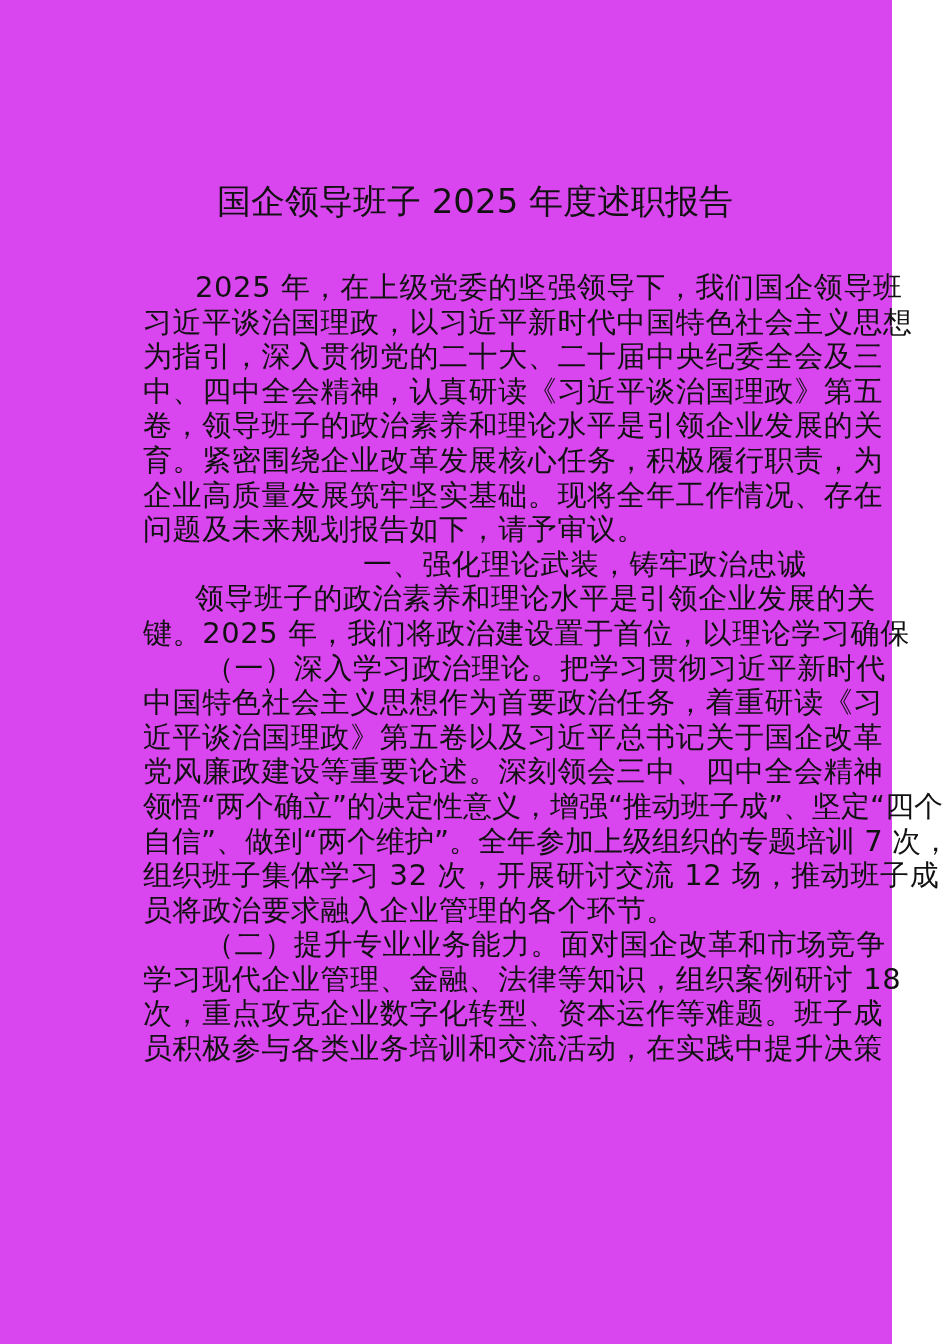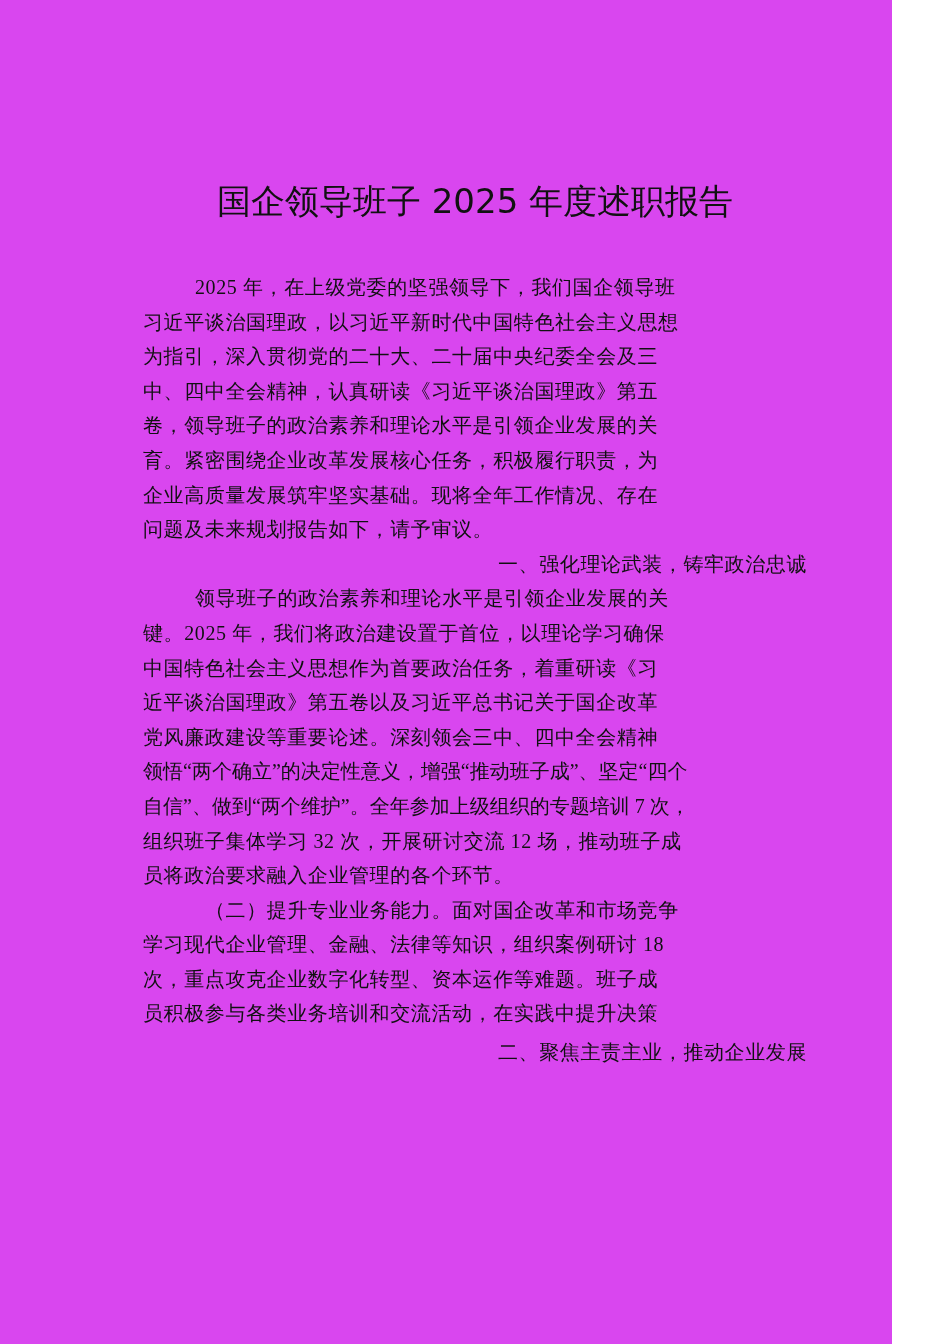--- a/index.html
+++ b/index.html
@@ -2,21 +2,21 @@
 <html><head>
 <meta charset="utf-8">
 <style>
   html, body { margin:0; padding:0; background:#ffffff; }
   body { width:950px; height:1344px; position:relative; overflow:hidden;
          font-family:"DejaVu Sans", "Liberation Sans", sans-serif; color:#111; }
   .page { position:absolute; left:0; top:0; width:892px; height:1344px; background:#d946ef; }
   .title { position:absolute; left:0; width:950px; top:178px; text-align:center;
            font-size:34px; line-height:46px; letter-spacing:0px; }
   .body { position:absolute; left:143px; width:664px; top:270px; }
-  .line { height:34.6px; line-height:34.6px; font-size:20px; white-space:nowrap; letter-spacing:0.6px;font-family:Liberation Serif, serif; }
+  .line { height:34.6px; line-height:34.6px; font-size:29px; white-space:nowrap; letter-spacing:0.6px; }
   .indent { padding-left:52px; }
   .indent2 { padding-left:62px; }
   .heading { font-weight:normal;text-align:right; }
 </style>
 </head>
 <body>
 
 <div class="page">
   <div class="title">国企领导班子 2025 年度述职报告</div>
   <div class="body">
@@ -24,26 +24,26 @@
     <div class="line">习近平谈治国理政，以习近平新时代中国特色社会主义思想</div>
     <div class="line">为指引，深入贯彻党的二十大、二十届中央纪委全会及三</div>
     <div class="line">中、四中全会精神，认真研读《习近平谈治国理政》第五</div>
     <div class="line">卷，领导班子的政治素养和理论水平是引领企业发展的关</div>
     <div class="line">育。紧密围绕企业改革发展核心任务，积极履行职责，为</div>
     <div class="line">企业高质量发展筑牢坚实基础。现将全年工作情况、存在</div>
     <div class="line">问题及未来规划报告如下，请予审议。</div>
     <div class="line indent heading">一、强化理论武装，铸牢政治忠诚</div>
     <div class="line indent">领导班子的政治素养和理论水平是引领企业发展的关</div>
     <div class="line">键。2025 年，我们将政治建设置于首位，以理论学习确保</div>
+    <div class="line indent2">（一）深入学习政治理论。把学习贯彻习近平新时代</div>
     <div class="line">中国特色社会主义思想作为首要政治任务，着重研读《习</div>
     <div class="line">近平谈治国理政》第五卷以及习近平总书记关于国企改革</div>
     <div class="line">党风廉政建设等重要论述。深刻领会三中、四中全会精神</div>
     <div class="line" style="letter-spacing:0px;">领悟“两个确立”的决定性意义，增强“推动班子成”、坚定“四个</div>
     <div class="line" style="letter-spacing:0px;">自信”、做到“两个维护”。全年参加上级组织的专题培训 7 次，</div>
     <div class="line">组织班子集体学习 32 次，开展研讨交流 12 场，推动班子成</div>
     <div class="line">员将政治要求融入企业管理的各个环节。</div>
     <div class="line indent2">（二）提升专业业务能力。面对国企改革和市场竞争</div>
     <div class="line">学习现代企业管理、金融、法律等知识，组织案例研讨 18</div>
     <div class="line">次，重点攻克企业数字化转型、资本运作等难题。班子成</div>
     <div class="line">员积极参与各类业务培训和交流活动，在实践中提升决策</div>
-    <div class="line indent heading" style="margin-top:4px;">二、聚焦主责主业，推动企业发展</div>
   </div>
 </div>
 
 </body></html>

